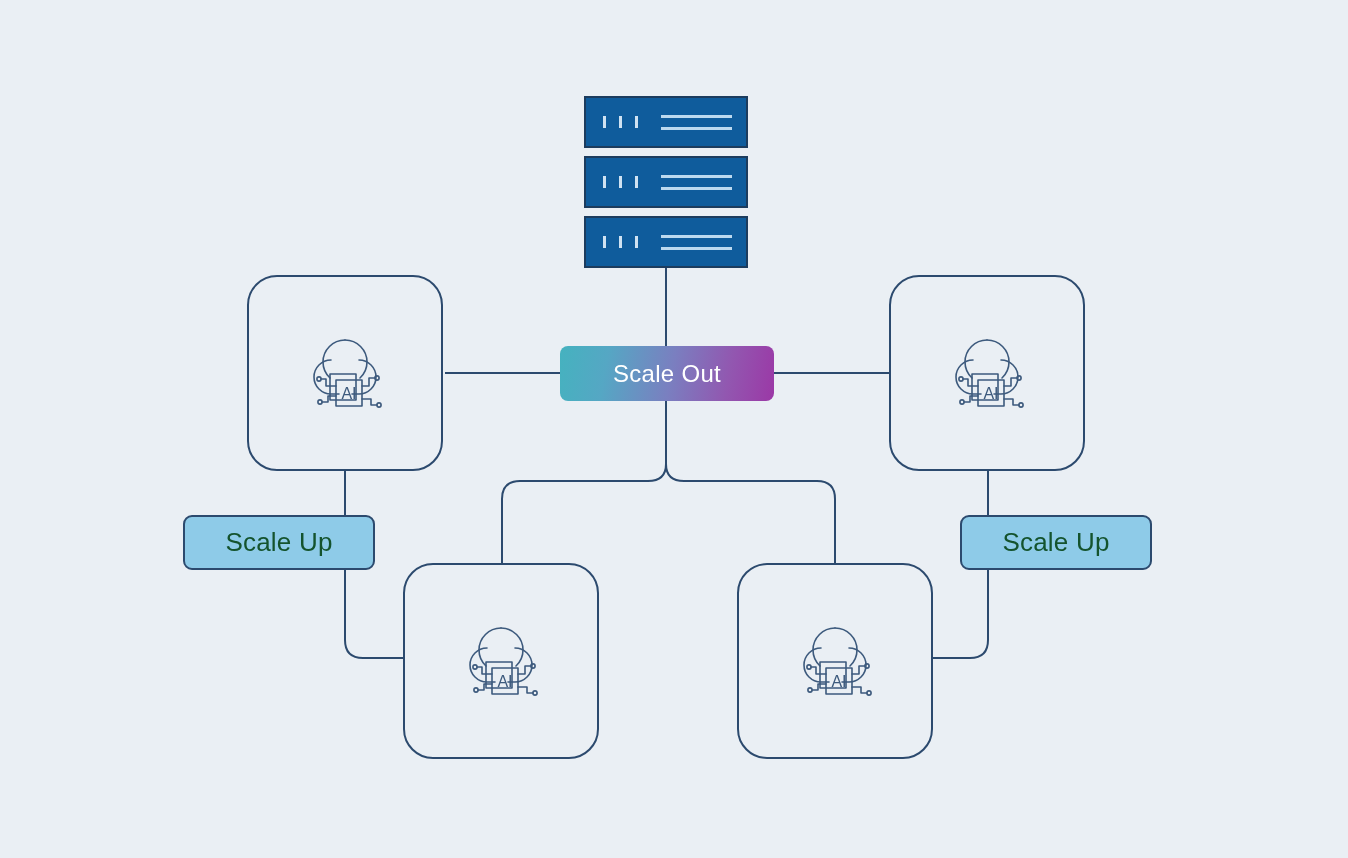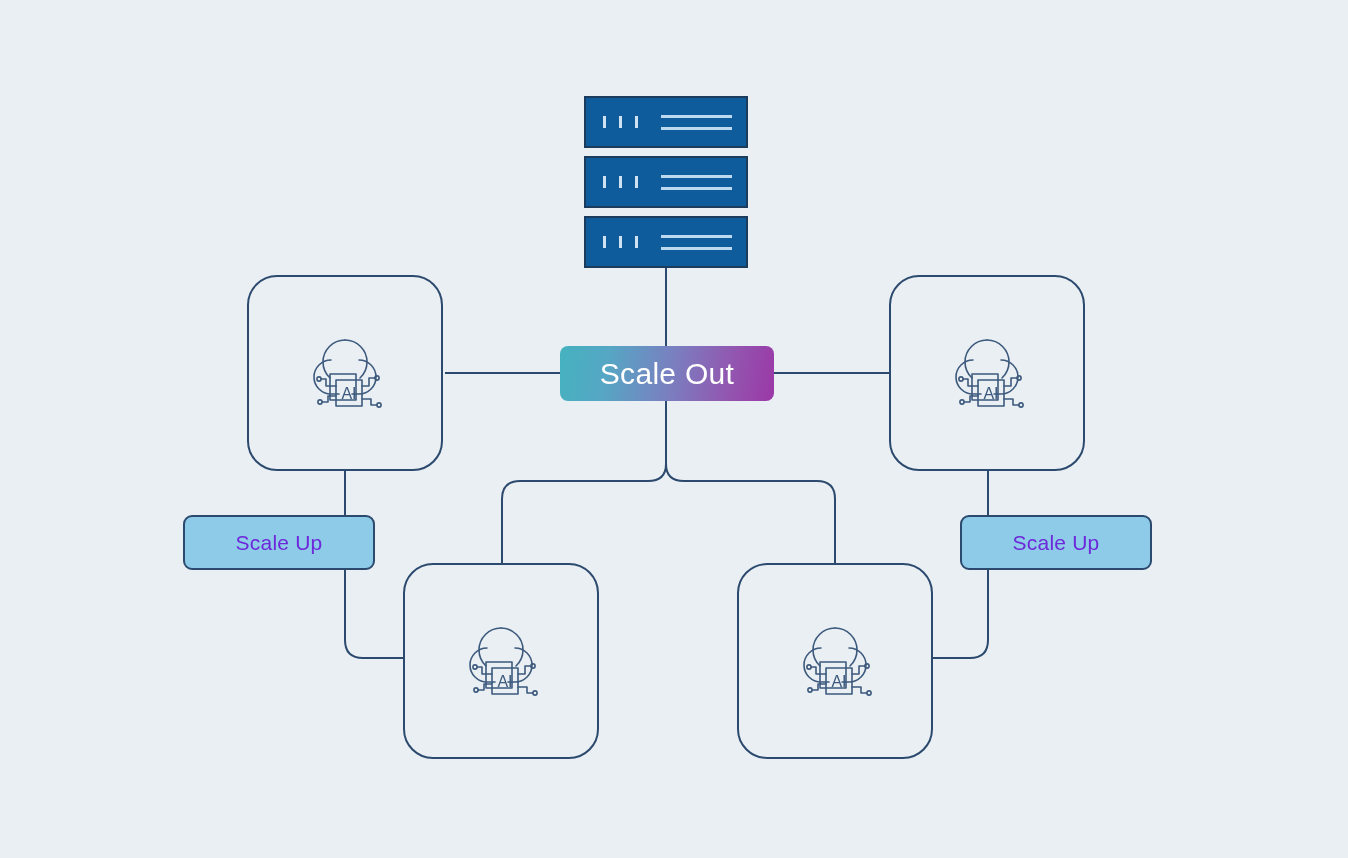--- a/index.html
+++ b/index.html
@@ -107,43 +107,43 @@
                 #7a7fc0 52%,
                 #9257b0 78%,
                 #9b38a6 100%);
     display: flex;
     align-items: center;
     justify-content: center;
     z-index: 5;
   }
   .scale-out-label {
     color: #ffffff;
-    font-size: 30px;
+    font-size: 24px;
     letter-spacing: 0.3px;
   }
 
   
   .scale-up {
     position: absolute;
     width: 192px;
     height: 55px;
     border-radius: 9px;
     background: #8ecbe8;
     border: 2px solid #2c4a6e;
     box-sizing: border-box;
     display: flex;
     align-items: center;
     justify-content: center;
     z-index: 5;
   }
   .scale-up-left  { left: 183px;  top: 515px; }
   .scale-up-right { left: 960px;  top: 515px; }
   .scale-up-label {
-    color: #6d28d9;
-    font-size: 21px;
+    color: #14532d;
+    font-size: 26px;
     letter-spacing: 0.2px;
   }
 </style>
 </head>
 <body>
 
 <div id="canvas">
 
   <svg id="wires" viewBox="0 0 1348 858" xmlns="http://www.w3.org/2000/svg" fill="none" stroke="#2c4a6e" stroke-width="2" stroke-linecap="butt" stroke-linejoin="round">
 

